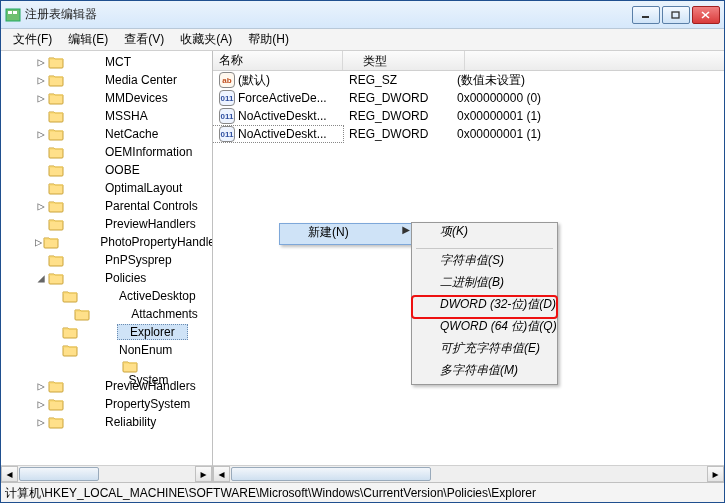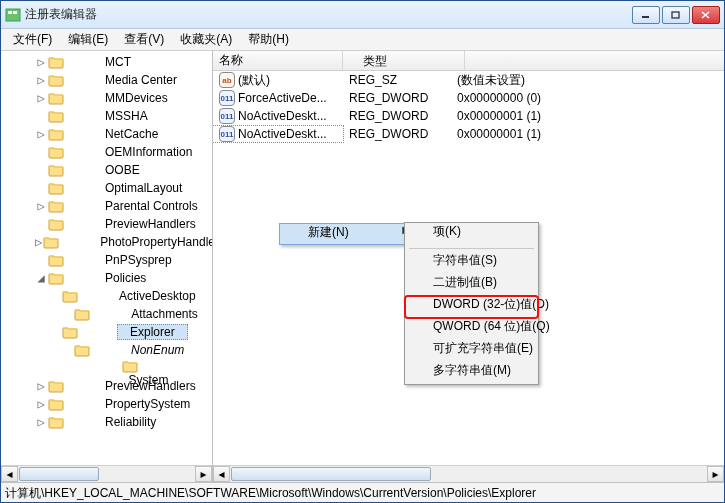--- a/index.html
+++ b/index.html
@@ -39,21 +39,21 @@
   .hscroll .arrow { width: 17px; background: linear-gradient(#fafafa,#e4e4e4); border: 1px solid #c0c0c0; display: flex; align-items: center; justify-content: center; }
   .hscroll .track { flex: 1; background: #efefef; position: relative; }
   .hscroll .thumb { position: absolute; top: 1px; bottom: 1px; background: linear-gradient(#f2f6fb,#cfe0f0); border: 1px solid #9ab; border-radius: 2px; }
   .statusbar { height: 20px; border-top: 1px solid #c0c0c0; background: #f4f4f4; padding: 2px 4px; white-space: nowrap; overflow: hidden; }
   .context-root { position: absolute; z-index: 10; }
   .ctx { background: #f2f2f2; border: 1px solid #999; box-shadow: 2px 2px 3px rgba(0,0,0,.25); }
   .ctx-item { height: 22px; display: flex; padding: 0 24px 0 28px; position: relative; white-space: nowrap; }
   .ctx-item.hi { background: #cfe3f7; border: 1px solid #7da7d9; margin: -1px; }
   .ctx-item .arrow { position: absolute; right: 8px; font-size: 10px; color: #333; }
   .ctx1 { width: 140px; }
-  .ctx2 { width: 135px; position: absolute; left: 125px; top: -1px; }
+  .ctx2 { width: 147px; position: absolute; left: 132px; top: -1px; font-style: italic; }
   .ctx-sep { height: 1px; background: #c8c8c8; margin: 3px 4px; }
   .ctx-item.red { outline: 2px solid #e11; outline-offset: -1px; border-radius: 3px; }
 </style>
 </head>
 <body>
 
 <div class="window">
 
   <div class="titlebar">
     <span class="titlebar-icon">
@@ -217,21 +217,21 @@
             <span class="label">Attachments</span>
           </div>
           <div class="tree-item selected" style="padding-left: 48px;">
             <span class="tw"></span>
             <span class="folder-icon"><svg viewBox="0 0 16 14">
                 <path d="M1 3h5l1 1h8v8a1 1 0 0 1-1 1H2a1 1 0 0 1-1-1z" fill="#ffe08a" stroke="#caa33a"></path>
                 <path d="M1 4h14" stroke="#f6d36b"></path>
               </svg></span>
             <span class="label">Explorer</span>
           </div>
-          <div class="tree-item" style="padding-left: 60px; font-style: italic;">
+          <div class="tree-item" style="padding-left: 48px;">
             <span class="tw"></span>
             <span class="folder-icon"><svg viewBox="0 0 16 14">
                 <path d="M1 3h5l1 1h8v8a1 1 0 0 1-1 1H2a1 1 0 0 1-1-1z" fill="#ffe08a" stroke="#caa33a"></path>
                 <path d="M1 4h14" stroke="#f6d36b"></path>
               </svg></span>
             <span class="label">NonEnum</span>
           </div>
           <div class="tree-item" style="padding-left: 48px; flex-direction: column;">
             <span class="tw"></span>
             <span class="folder-icon"><svg viewBox="0 0 16 14">

